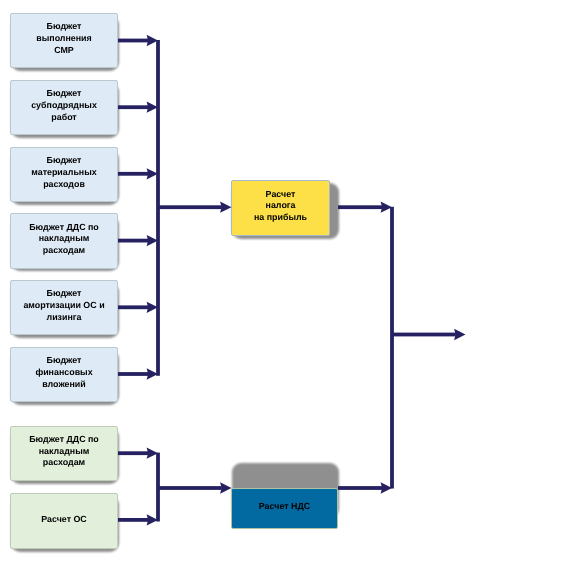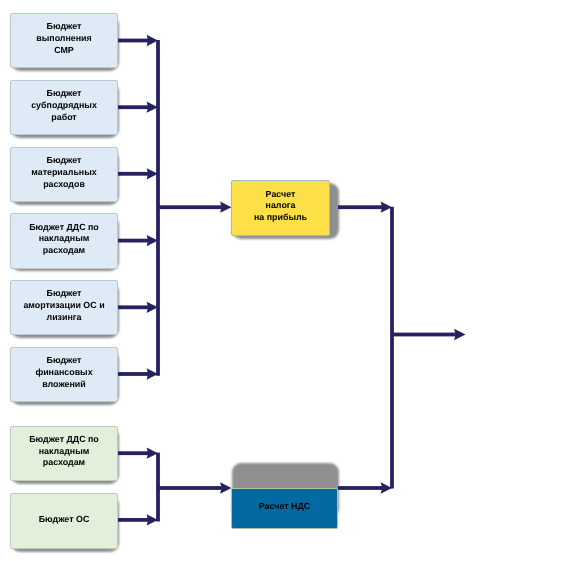--- a/index.html
+++ b/index.html
@@ -70,21 +70,21 @@
         <span class="lbl">Бюджет
 финансовых
 вложений</span>
       </div>
       <div class="node rrect" style="left: 10px; top: 425.5px; width: 108px; height: 55.4px; background: rgb(226, 239, 218); border: 1px solid rgb(191, 205, 182);">
         <span class="lbl">Бюджет ДДС по
 накладным
 расходам</span>
       </div>
       <div class="node rrect" style="left: 10px; top: 493.3px; width: 108px; height: 55.4px; background: rgb(226, 239, 218); border: 1px solid rgb(191, 205, 182);">
-        <span class="lbl">Бюджет ОС</span>
+        <span class="lbl">Расчет ОС</span>
       </div>
       <div class="node rrect" style="left: 231px; top: 180px; width: 99px; height: 56px; background: #fde047; border: 1px solid rgb(166, 186, 202);">
         <span class="lbl">Расчет
 налога
 на прибыль</span>
       </div>
       <div class="node rrect" style="left: 231px; top: 460px; width: 107px; height: 41px; background: #0369a1; border: 1px solid rgb(174, 195, 160); margin-top: 28px;">
         <span class="lbl">Расчет НДС</span>
       </div>
   </div>

